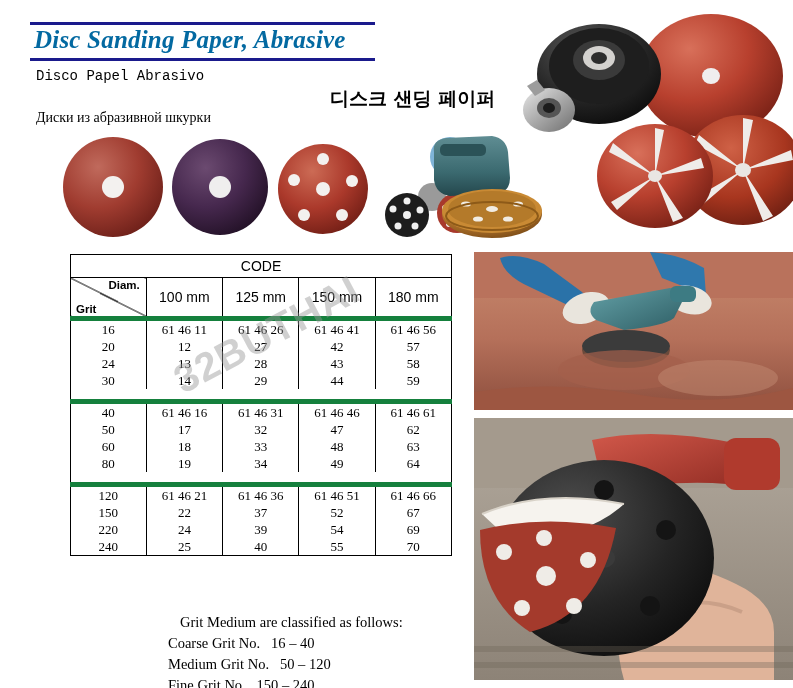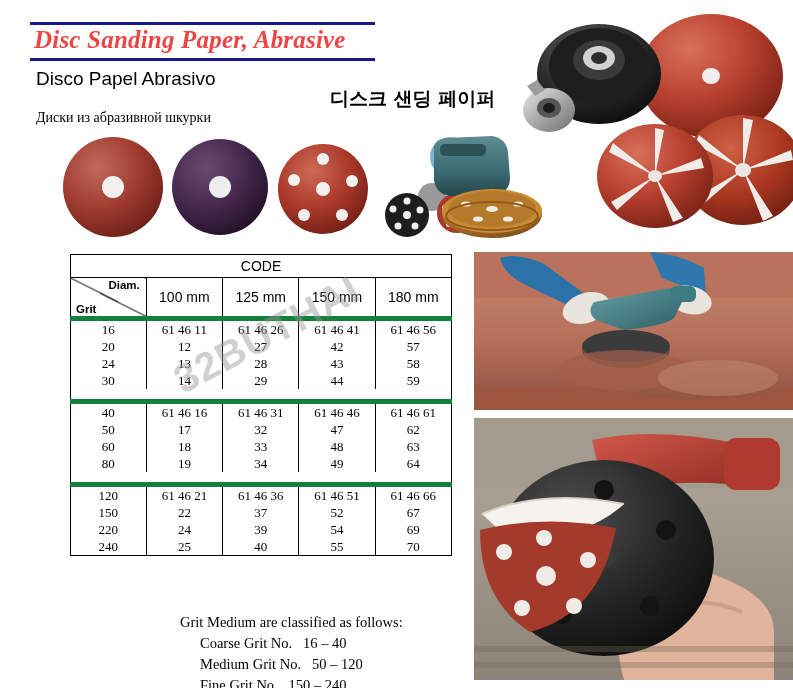--- a/index.html
+++ b/index.html
@@ -32,37 +32,37 @@
   }
   .title-main {
     position: absolute;
     left: 34px;
     top: 26px;
     font-family: "Liberation Serif", serif;
     font-weight: bold;
     font-style: italic;
     font-size: 25px;
     letter-spacing: 0.2px;
-    color: #ef4444;
+    color: #0369a1;
     white-space: nowrap;
   }
   .title-rule-bottom {
     position: absolute;
     left: 30px;
     top: 58px;
     width: 345px;
     height: 3px;
     background: #1a1a8c;
   }
   .subtitle-es {
     position: absolute;
     left: 36px;
     top: 68px;
-    font-size: 19px;
-    font-family: Liberation Sans, sans-serif;
+    font-size: 14px;
+    font-family: Liberation Mono, monospace;
   }
   .subtitle-cjk {
     position: absolute;
     left: 36px;
     top: 88px;
     font-size: 15px;
     font-family: "DejaVu Sans", sans-serif;
     white-space: nowrap;
   }
   .subtitle-ko {
@@ -220,21 +220,21 @@
   
   .notes {
     position: absolute;
     left: 100px;
     top: 612px;
     font-family: "Liberation Serif", serif;
     font-size: 14.5px;
     line-height: 21px;
   }
   .notes .hdr { margin-left: 80px; }
-  .notes .row { margin-left: 100px; }
+  .notes .row { margin-left: 68px; }
   .notes .row span.num { display: inline-block; }
 
   
   .watermark {
     position: absolute;
     left: 165px;
     top: 312px;
     font-family: "Liberation Sans", sans-serif;
     font-size: 40px;
     font-weight: bold;

